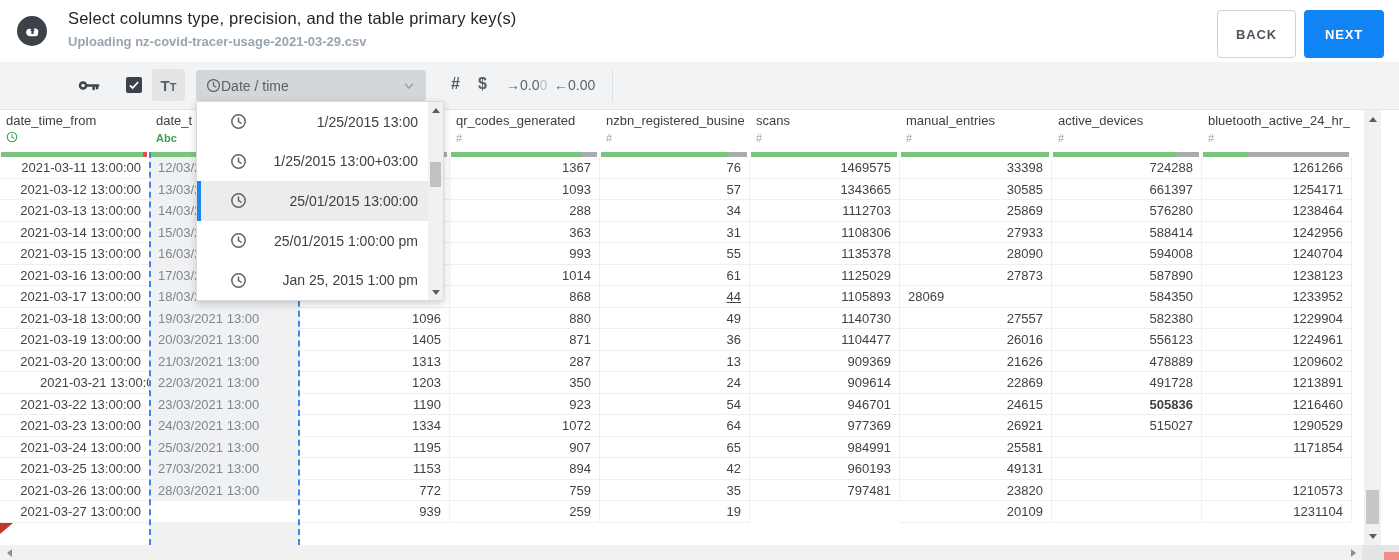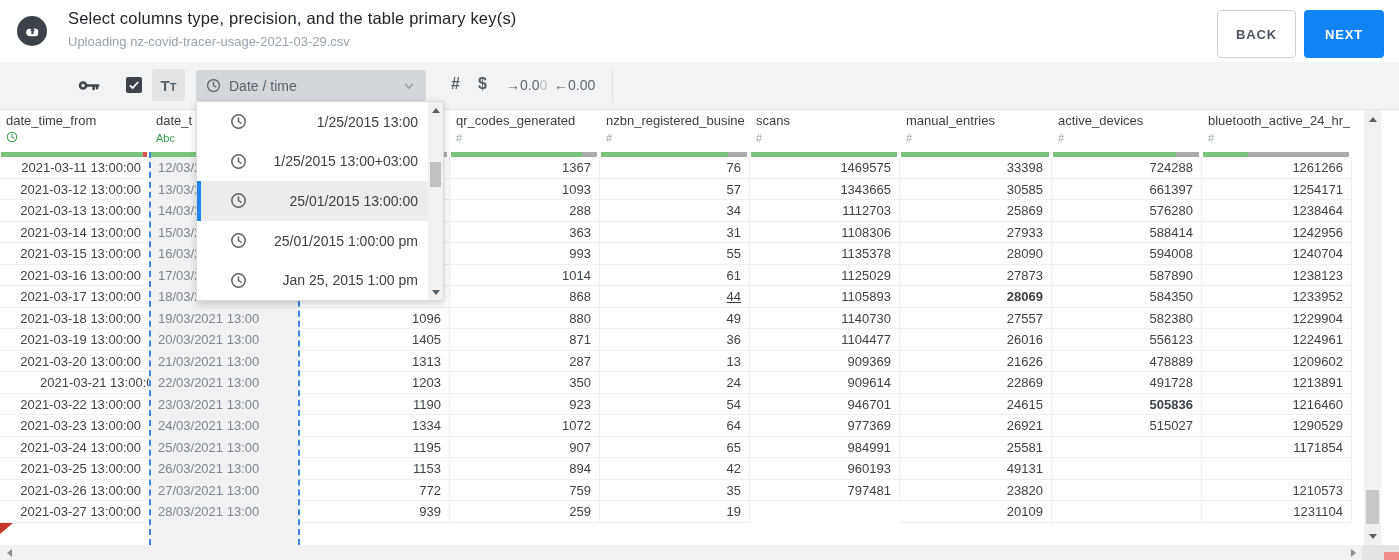--- a/index.html
+++ b/index.html
@@ -4,53 +4,53 @@
 <style>
   html,body{margin:0;padding:0;}
   body{width:1399px;height:560px;position:relative;overflow:hidden;background:#fff;
        font-family:"Liberation Sans",sans-serif;-webkit-font-smoothing:antialiased;}
 
   
   .header{position:absolute;left:0;top:0;width:100%;height:62px;background:#fff;z-index:3;}
   .upload-badge{position:absolute;left:17px;top:16px;width:30px;height:30px;border-radius:50%;
                 background:#3b424a;display:flex;align-items:center;justify-content:center;}
   .page-title{position:absolute;left:68px;top:9px;font-size:16.5px;color:#21262b;letter-spacing:.2px;}
-  .page-subtitle{position:absolute;left:68px;top:34px;font-size:13px;font-weight:400;color:#98a4ae;}
+  .page-subtitle{position:absolute;left:68px;top:34px;font-size:13px;font-weight:700;color:#98a4ae;}
   .btn{position:absolute;top:10px;height:48px;border-radius:4px;font-size:13px;font-weight:700;
        letter-spacing:.8px;display:flex;align-items:center;justify-content:center;cursor:pointer;box-sizing:border-box;}
   .btn-back{right:103px;width:79px;background:#fff;border:1px solid #ccd1d5;color:#4d565f;}
   .btn-next{right:15px;width:80px;background:#1184f5;border:none;color:#fff;}
 
   
   .toolbar{position:absolute;left:0;top:62px;width:100%;height:48px;background:#f1f3f4;
            border-bottom:1px solid #e2e5e7;box-sizing:border-box;z-index:3;}
   .tb-key{position:absolute;left:78px;top:16px;}
   .tb-check{position:absolute;left:126px;top:15px;width:16px;height:16px;background:#3b424a;
             border-radius:2px;display:flex;align-items:center;justify-content:center;}
   .tb-tt{position:absolute;left:152px;top:7px;width:33px;height:32px;background:#e2e4e6;border-radius:3px;
          display:flex;align-items:center;justify-content:center;font-size:15px;font-weight:700;
          color:#555f69;font-variant:small-caps;}
   .tb-select{position:absolute;left:196px;top:8px;width:230px;height:31px;background:#d4d7da;border-radius:3px;
              display:flex;align-items:center;padding:0 10px;box-sizing:border-box;cursor:pointer;}
-  .tb-select .lbl{flex:1;margin-left:8px;font-size:14px;color:#59626c;}
+  .tb-select .lbl{flex:1;margin-left:0;font-size:14px;color:#59626c;}
   .tb-glyph{position:absolute;top:13px;font-size:16px;color:#566069;font-weight:600;}
   .tb-hash{left:451px;}
   .tb-dollar{left:478px;}
   .tb-prec{position:absolute;top:15px;font-size:14px;color:#5b6570;}
   .tb-prec .lite{color:#b9bfc5;}
   .tb-prec-add{left:506px;}
   .tb-prec-rem{left:554px;}
   .tb-divider{position:absolute;left:612px;top:8px;width:1px;height:32px;background:#dfe2e4;}
 
   
   .table-wrap{position:absolute;left:0;top:110px;width:1352px;height:435px;z-index:1;}
   .col{position:absolute;top:0;height:435px;}
   .col-name{position:absolute;top:3px;left:6px;right:2px;font-size:13px;color:#3a4045;
             white-space:nowrap;overflow:hidden;cursor:pointer;}
-  .col-glyph{position:absolute;top:21px;left:6px;height:16px;font-size:11px;font-weight:400;line-height:14px;}
+  .col-glyph{position:absolute;top:21px;left:6px;height:16px;font-size:11px;font-weight:700;line-height:14px;}
   .glyph-green{color:#3ba24a;}
   .glyph-gray{color:#9aa4ac;font-weight:400;}
   .col-bar{position:absolute;top:42px;left:1px;right:3px;height:5px;display:flex;}
   .col-bar span{height:100%;display:block;}
   .cells{position:absolute;top:47px;left:0;right:0;z-index:2;}
   .cell{height:21.5px;line-height:21.5px;font-size:13px;color:#3e4348;border-bottom:1px solid #edeff1;
         border-right:1px solid #eef0f2;padding:0 8px;white-space:nowrap;overflow:hidden;box-sizing:border-box;}
   .col.selected .cell{color:#7f868d;background:#f0f1f3;}
   .col-tail{position:absolute;left:0;right:0;top:412px;bottom:0;background:#f0f1f3;z-index:1;}
   .dash{position:absolute;top:152px;height:393px;width:0;border-left:2px dashed #3e86e9;z-index:5;}
@@ -182,21 +182,20 @@
         <div class="cell" style="text-align: left;">16/03/2021 13:00</div>
         <div class="cell" style="text-align: left;">17/03/2021 13:00</div>
         <div class="cell" style="text-align: left;">18/03/2021 13:00</div>
         <div class="cell" style="text-align: left;">19/03/2021 13:00</div>
         <div class="cell" style="text-align: left;">20/03/2021 13:00</div>
         <div class="cell" style="text-align: left;">21/03/2021 13:00</div>
         <div class="cell" style="text-align: left;">22/03/2021 13:00</div>
         <div class="cell" style="text-align: left;">23/03/2021 13:00</div>
         <div class="cell" style="text-align: left;">24/03/2021 13:00</div>
         <div class="cell" style="text-align: left;">25/03/2021 13:00</div>
-        <div class="cell" style="text-align: left;">26/03/2021 13:00</div>
         <div class="cell" style="text-align: left;">27/03/2021 13:00</div>
         <div class="cell" style="text-align: left;">28/03/2021 13:00</div>
       </div>
       <div class="col-tail"></div>
     </div>
     <div class="col" style="left: 300px; width: 150px;">
       <div class="col-name"></div>
       <div class="col-glyph glyph-gray"></div>
       <div class="col-bar">
         <span style="width: 90%; background: rgb(124, 196, 125);"></span>
@@ -307,21 +306,21 @@
       <div class="col-bar">
         <span style="width: 100%; background: rgb(124, 196, 125);"></span>
       </div>
       <div class="cells">
         <div class="cell" style="text-align: right;">33398</div>
         <div class="cell" style="text-align: right;">30585</div>
         <div class="cell" style="text-align: right;">25869</div>
         <div class="cell" style="text-align: right;">27933</div>
         <div class="cell" style="text-align: right;">28090</div>
         <div class="cell" style="text-align: right;">27873</div>
-        <div class="cell" style="text-align: right; font-weight: bold;">28069</div>
+        <div class="cell" style="text-align: left;">28069</div>
         <div class="cell" style="text-align: right;">27557</div>
         <div class="cell" style="text-align: right;">26016</div>
         <div class="cell" style="text-align: right;">21626</div>
         <div class="cell" style="text-align: right;">22869</div>
         <div class="cell" style="text-align: right;">24615</div>
         <div class="cell" style="text-align: right;">26921</div>
         <div class="cell" style="text-align: right;">25581</div>
         <div class="cell" style="text-align: right;">49131</div>
         <div class="cell" style="text-align: right;">23820</div>
         <div class="cell" style="text-align: right;">20109</div>

